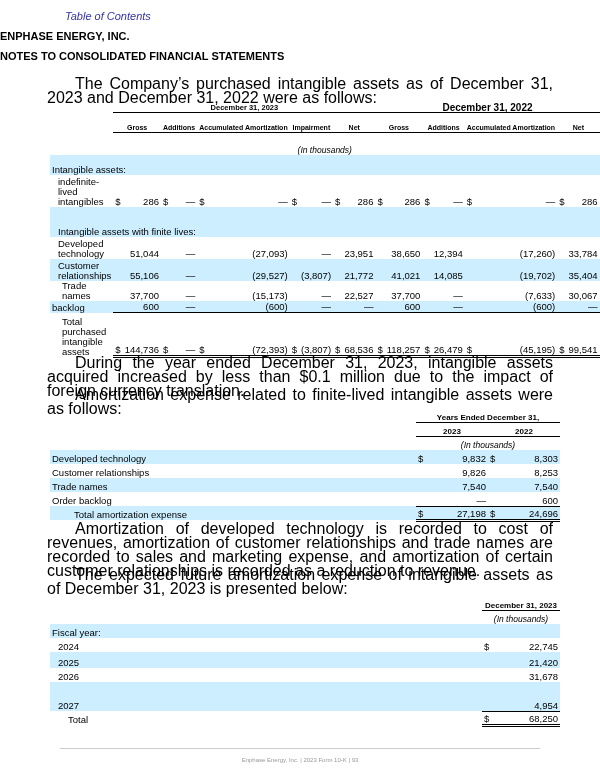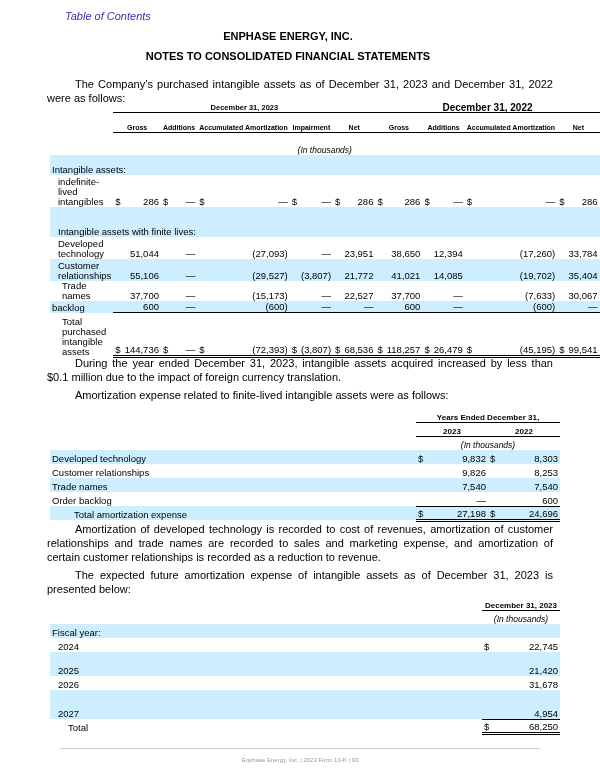--- a/index.html
+++ b/index.html
@@ -1,19 +1,19 @@
 <!DOCTYPE html>
 <html><head>
 <meta charset="utf-8">
 <style>
   html, body { margin:0; padding:0; background:#fff; }
   body { width:600px; height:776px; position:relative; font-family:"Liberation Sans", sans-serif; color:#000; overflow:hidden; }
   .toc { position:absolute; left:65px; top:10px; font-size:11px; font-style:italic; color:#3333aa; text-decoration:none; }
-  .h1 { position:absolute; left:0; width:576px; text-align:center; font-weight:bold; font-size:11px; }
-  .para { position:absolute; left:47px; width:506px; font-size:11px; line-height:14px; text-indent:28px; text-align:justify; }
+  .h1 { position:absolute; left:0; width:576px; text-align:left; font-weight:bold; font-size:11px; }
+  .para { position:absolute; left:47px; width:506px; font-size:16px; line-height:14px; text-indent:28px; text-align:justify; }
   table { border-collapse:collapse; position:absolute; font-size:9.5px; }
   td { padding:0 2px; vertical-align:bottom; white-space:nowrap; }
   .blue td { background:#cceeff; }
   .num { text-align:right; }
   .hdr { font-weight:bold; font-size:7px; text-align:center; line-height:8px; }
   .u { border-bottom:1.5px solid #000; }
   .uu { border-bottom:3px double #000; }
   .lbl { white-space:normal; line-height:10px; }
   .it { font-style:italic; text-align:center; font-size:8.5px; }
   .footer { position:absolute; left:0; width:600px; top:757px; text-align:center; font-size:6px; color:#999; }
@@ -254,21 +254,21 @@
         <td colspan="2" class="it">(In thousands)</td>
       </tr>
   <tr class="blue" style="height:14px">
         <td colspan="3">Fiscal year:</td>
       </tr>
   <tr style="height:14px">
     <td style="padding-left:8px">2024</td>
         <td>$</td>
         <td class="num">22,745</td>
   </tr>
-  <tr class="blue" style="height:24px">
+  <tr class="blue" style="height:16px">
     <td style="padding-left:8px">2025</td>
         <td></td>
         <td class="num">21,420</td>
   </tr>
   <tr style="height:14px">
     <td style="padding-left:8px">2026</td>
         <td></td>
         <td class="num">31,678</td>
   </tr>
   <tr class="blue" style="height:29px">

